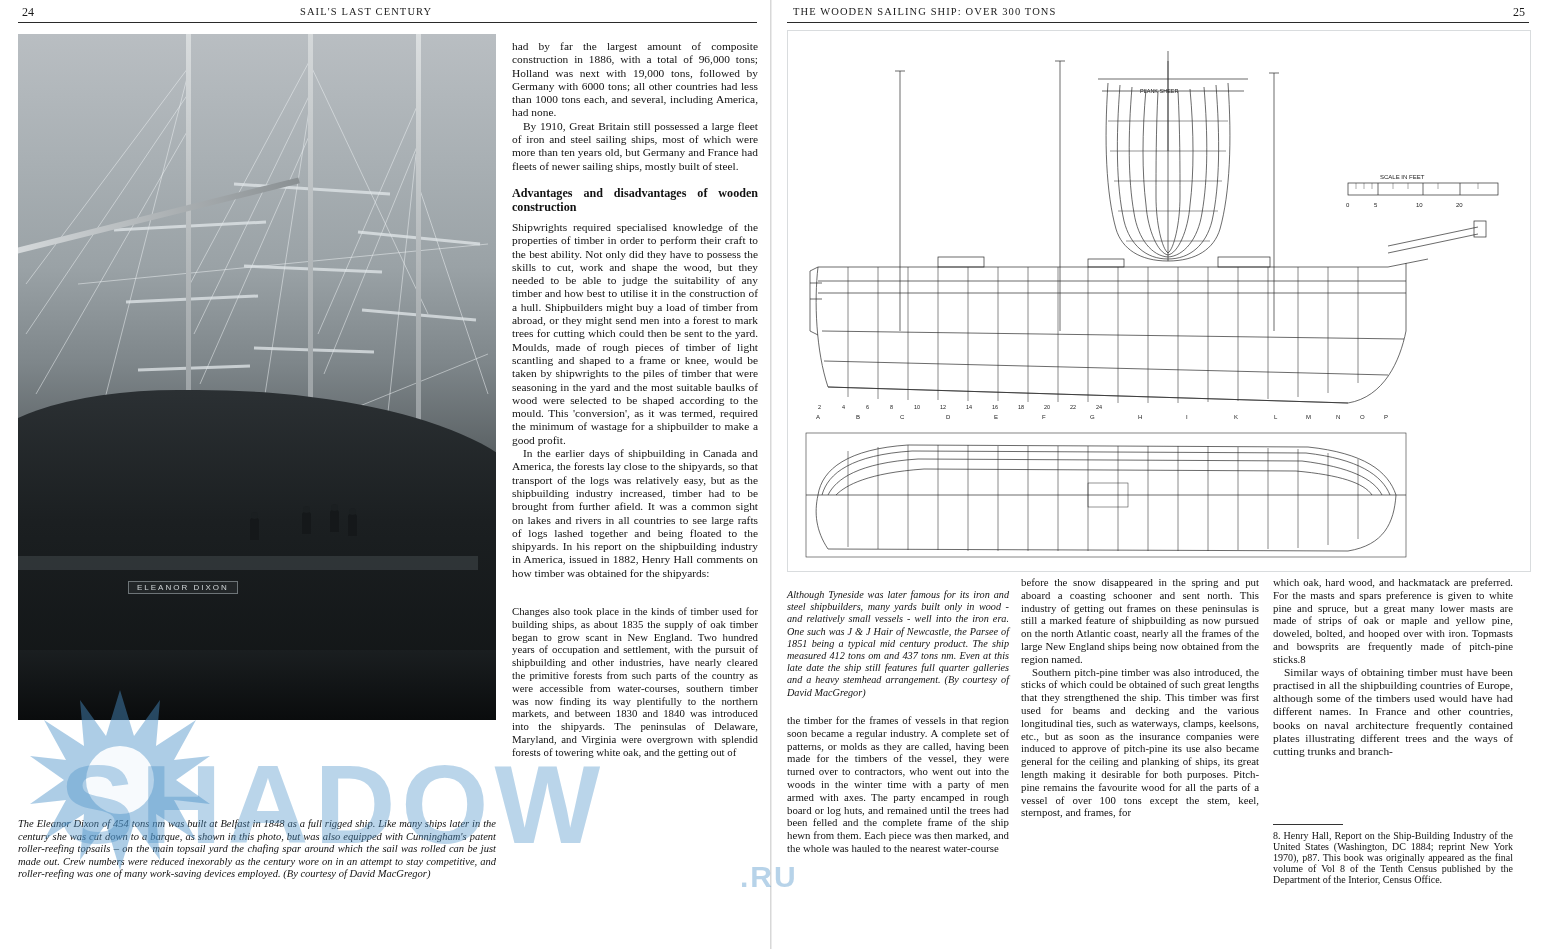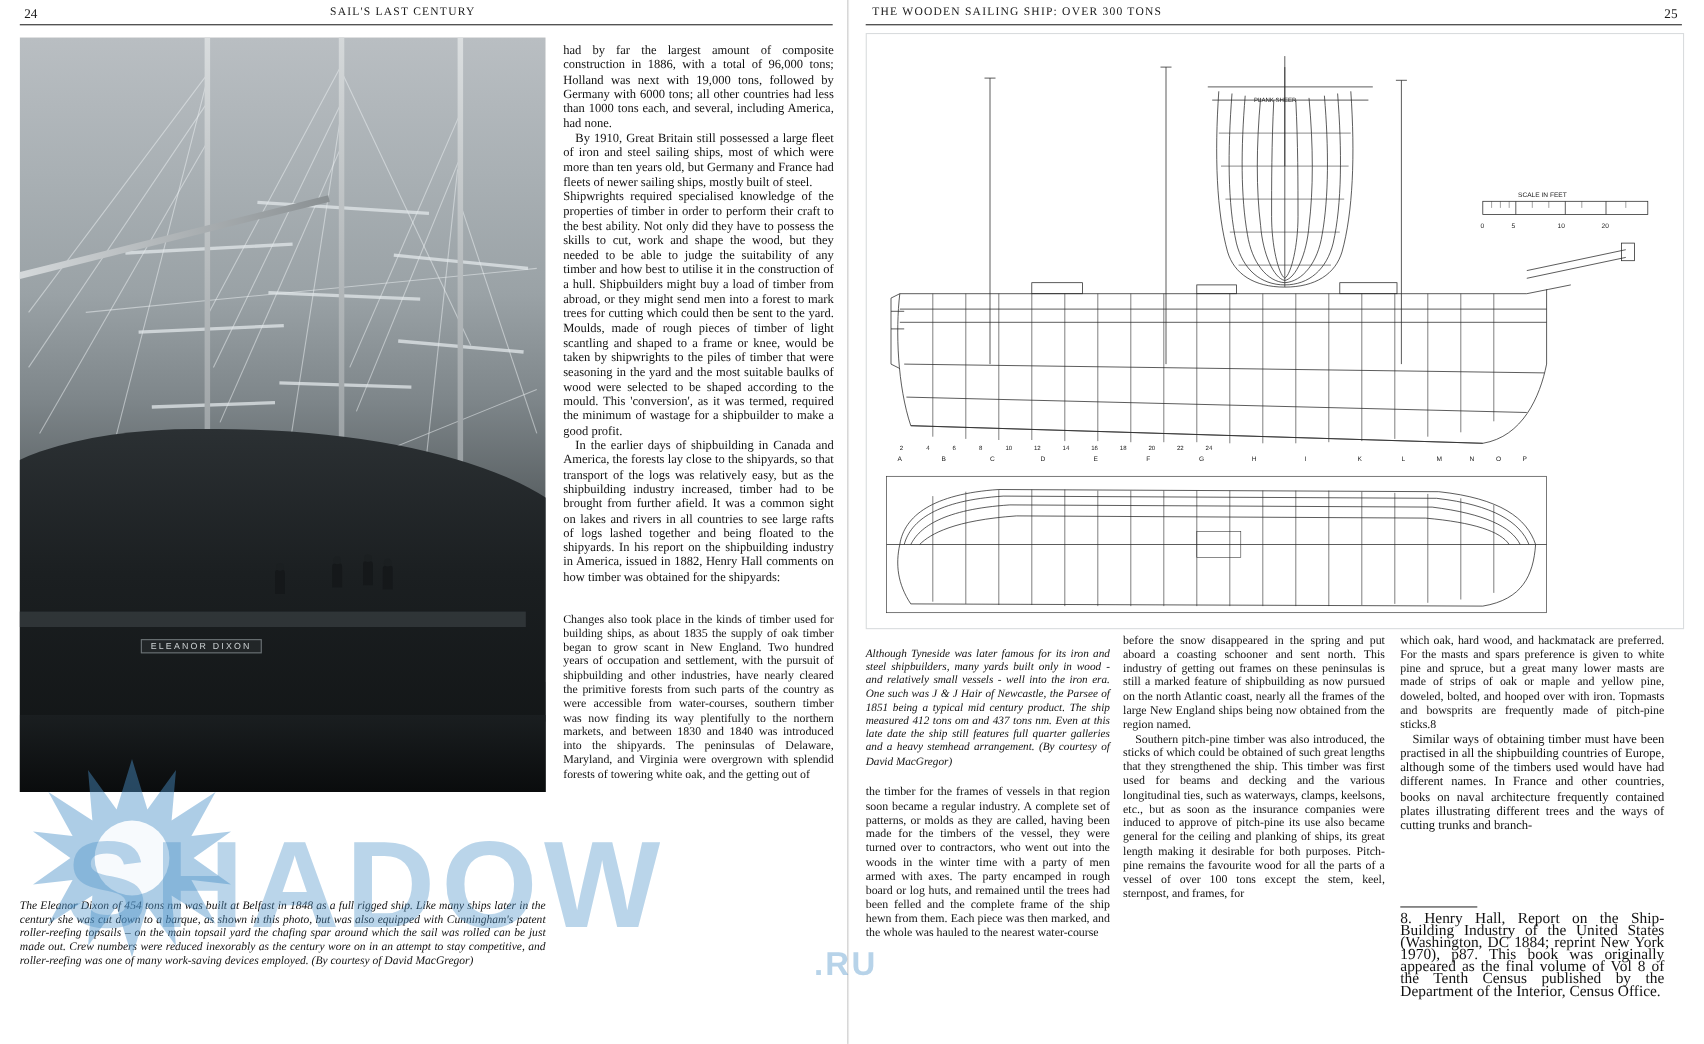--- a/index.html
+++ b/index.html
@@ -130,21 +130,21 @@
 
   .plan-caption {
     position:absolute; left:16px; top:576px; width:222px;
     font-size:10.2px; line-height:12.2px; font-style:italic; text-align:justify;margin-top:13px;
   }
   .rc1 { left:250px; top:576px; width:238px; }
   .rc2 { left:502px; top:576px; width:240px; }
   .rc-low-1 { left:16px; top:714px; width:222px; }
   .footnote {
     position:absolute; left:502px; top:824px; width:240px;
-    font-size:14px; line-height:11px; text-align:justify;
+    font-size:10px; line-height:11px; text-align:justify;
   }
   .footnote .fn-rule {
     width:70px; height:1px; background:#333; margin-bottom:5px;
   }
 
   
   .wm {
     position:absolute; left:0; top:0; width:1375px; height:949px;
     pointer-events:none;
   }
@@ -225,20 +225,21 @@
       <div class="deck-figure" style="left:312px;top:476px"></div>
       <div class="deck-figure" style="left:330px;top:480px"></div>
     </div>
 
     <div class="caption-over">The Eleanor Dixon of 454 tons nm was built at Belfast in 1848 as a full rigged ship. Like many ships later in the century she was cut down to a barque, as shown in this photo, but was also equipped with Cunningham's patent roller-reefing topsails – on the main topsail yard the chafing spar around which the sail was rolled can be just made out. Crew numbers were reduced inexorably as the century wore on in an attempt to stay competitive, and roller-reefing was one of many work-saving devices employed. (By courtesy of David MacGregor)</div>
 
     <div class="col col-left-text">
       <p class="first">had by far the largest amount of composite construction in 1886, with a total of 96,000 tons; Holland was next with 19,000 tons, followed by Germany with 6000 tons; all other countries had less than 1000 tons each, and several, including America, had none.</p>
       <p>By 1910, Great Britain still possessed a large fleet of iron and steel sailing ships, most of which were more than ten years old, but Germany and France had fleets of newer sailing ships, mostly built of steel.</p>
 
+      <h3>Advantages and disadvantages of wooden construction</h3>
 
       <p class="first">Shipwrights required specialised knowledge of the properties of timber in order to perform their craft to the best ability. Not only did they have to possess the skills to cut, work and shape the wood, but they needed to be able to judge the suitability of any timber and how best to utilise it in the construction of a hull. Shipbuilders might buy a load of timber from abroad, or they might send men into a forest to mark trees for cutting which could then be sent to the yard. Moulds, made of rough pieces of timber of light scantling and shaped to a frame or knee, would be taken by shipwrights to the piles of timber that were seasoning in the yard and the most suitable baulks of wood were selected to be shaped according to the mould. This 'conversion', as it was termed, required the minimum of wastage for a shipbuilder to make a good profit.</p>
       <p>In the earlier days of shipbuilding in Canada and America, the forests lay close to the shipyards, so that transport of the logs was relatively easy, but as the shipbuilding industry increased, timber had to be brought from further afield. It was a common sight on lakes and rivers in all countries to see large rafts of logs lashed together and being floated to the shipyards. In his report on the shipbuilding industry in America, issued in 1882, Henry Hall comments on how timber was obtained for the shipyards:</p>
 
       <div class="quote" style="margin-top:25px">
         <p class="first">Changes also took place in the kinds of timber used for building ships, as about 1835 the supply of oak timber began to grow scant in New England. Two hundred years of occupation and settlement, with the pursuit of shipbuilding and other industries, have nearly cleared the primitive forests from such parts of the country as were accessible from water-courses, southern timber was now finding its way plentifully to the northern markets, and between 1830 and 1840 was introduced into the shipyards. The peninsulas of Delaware, Maryland, and Virginia were overgrown with splendid forests of towering white oak, and the getting out of</p>
       </div>
     </div>
   </div>
 

